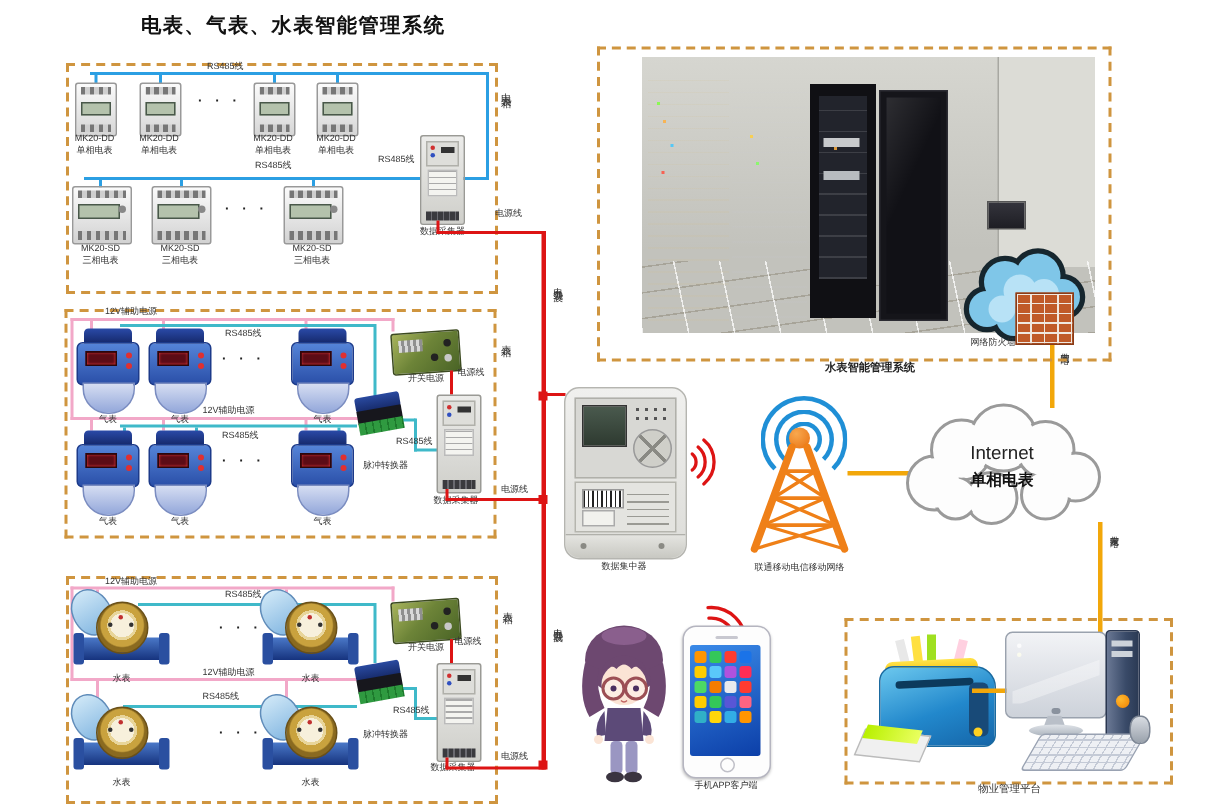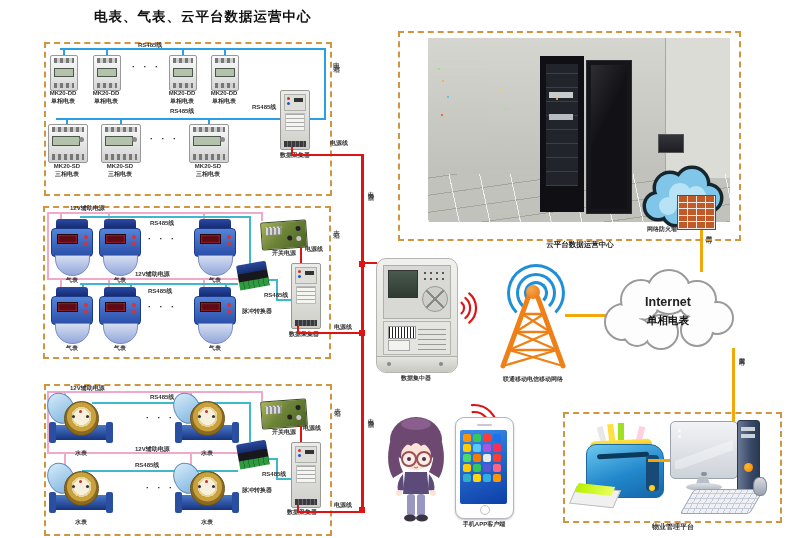--- a/index.html
+++ b/index.html
@@ -1,19 +1,19 @@
 <!DOCTYPE html>
 <html style="--dashed_border: #cf953f; --line_blue: #2b9fe3; --line_teal: #3fb9c9; --line_pink: #f2a8c8; --line_red: #dd1414; --line_yellow: #f2a70a; --tower_orange: #f08019; --screen_orange: #f59000;"><head>
 <meta charset="utf-8">
 <style>
   html,body{margin:0;padding:0;background:#fff;font-family:"Liberation Sans","DejaVu Sans",sans-serif;}
   #canvas{position:relative;width:809px;height:538px;background:#fff;overflow:hidden;}
   .ttl{position:absolute;left:94px;top:8px;font-size:13.5px;font-weight:700;color:#111;letter-spacing:1px;}
   .dash{position:absolute;border:2px dashed var(--dashed_border);}
-  .lbl{position:absolute;font-size:6.5px;color:#333;white-space:nowrap;line-height:1.25;font-weight:bold;}
+  .lbl{position:absolute;font-size:6.5px;color:#333;white-space:nowrap;line-height:1.25;}
   .lbl.c{text-align:center;}
   .lbl.t5{font-size:6px;}
   .vlbl{position:absolute;writing-mode:vertical-rl;font-size:7px;color:#333;letter-spacing:2px;white-space:nowrap;}
   .dots{position:absolute;font-size:9px;font-weight:700;color:#222;letter-spacing:3px;}
   .hline,.vline{position:absolute;}
   .ln-blue{background:var(--line_blue);}
   .ln-teal{background:var(--line_teal);}
   .ln-pink{background:var(--line_pink);}
   .ln-red{background:var(--line_red);}
   .ln-yel{background:var(--line_yellow);}
@@ -86,21 +86,21 @@
   .phone .ph-home{position:absolute;left:24px;bottom:3px;width:8px;height:8px;border:1px solid #c0c0c8;border-radius:50%;}
   .app-icon{width:8px;height:8px;border-radius:2px;display:block;}
   
   .photo{position:absolute;left:428px;top:38px;width:302px;height:184px;background:linear-gradient(#d6d6d0,#c2c2bc 70%);overflow:hidden;}
   .rk{position:absolute;}
 </style>
 </head>
 <body>
 
 <div id="canvas">
-  <div class="ttl">电表、气表、云平台数据运营中心</div>
+  <div class="ttl">电表、气表、水表智能管理系统</div>
 
   <div class="dash" style="left:44px;top:42px;width:284px;height:150px;"></div>
   <div class="vlbl" style="left:331px;top:56px;">电表箱</div>
 
   <div class="hline ln-blue" style="left:60px;top:48px;width:266px;height:2px;"></div>
   <div class="vline ln-blue" style="left:63px;top:50px;width:2px;height:6px;"></div>
   <div class="vline ln-blue" style="left:106px;top:50px;width:2px;height:6px;"></div>
   <div class="vline ln-blue" style="left:182px;top:50px;width:2px;height:6px;"></div>
   <div class="vline ln-blue" style="left:224px;top:50px;width:2px;height:6px;"></div>
   <div class="vline ln-blue" style="left:324px;top:48px;width:2px;height:72px;"></div>
@@ -394,21 +394,21 @@
       <div style="position:absolute;left:6px;top:8px;right:6px;height:122px;background:#22242c;background-image:repeating-linear-gradient(0deg,rgba(255,255,255,.12) 0 1px,transparent 1px 14px);"></div>
       <div style="position:absolute;left:9px;top:36px;width:24px;height:6px;background:#c8cacc;"></div>
       <div style="position:absolute;left:9px;top:58px;width:24px;height:6px;background:#b8bcc0;"></div>
     </div>
     <div class="rk" style="left:158px;top:22px;width:44px;height:152px;background:#15151a;border:1px solid #2c2c33;">
       <div style="position:absolute;inset:4px;background:linear-gradient(115deg,rgba(255,255,255,.12),transparent 40%),#111116;"></div>
     </div>
     <div style="position:absolute;left:10px;top:30px;width:2px;height:2px;background:#7fff40;box-shadow:4px 12px 0 #ffb040,9px 28px 0 #40c8ff,3px 46px 0 #ff5040,62px 22px 0 #ffd040,66px 40px 0 #80ff60,118px 30px 0 #ffb040;opacity:.85;"></div>
     <div style="position:absolute;left:230px;top:96px;width:24px;height:17px;background:linear-gradient(#34343c,#1e1e24);border:1px solid #555;"></div>
   </div>
-  <div class="lbl c" style="left:530px;top:240px;width:100px;font-size:7.5px;font-weight:700;color:#222;">云平台数据运营中心</div>
+  <div class="lbl c" style="left:530px;top:240px;width:100px;font-size:7.5px;font-weight:700;color:#222;">水表智能管理系统</div>
 
   <svg style="position:absolute;left:638px;top:160px;" width="94" height="70">
     <g stroke="#16262e" stroke-width="5" fill="#7fc6e8" stroke-linejoin="round">
       <circle cx="20" cy="46" r="13"></circle>
         <circle cx="32" cy="28" r="15"></circle>
         <circle cx="54" cy="24" r="16"></circle>
         <circle cx="70" cy="38" r="13"></circle>
         <circle cx="62" cy="52" r="12"></circle>
         <circle cx="38" cy="52" r="13"></circle>
     </g>

